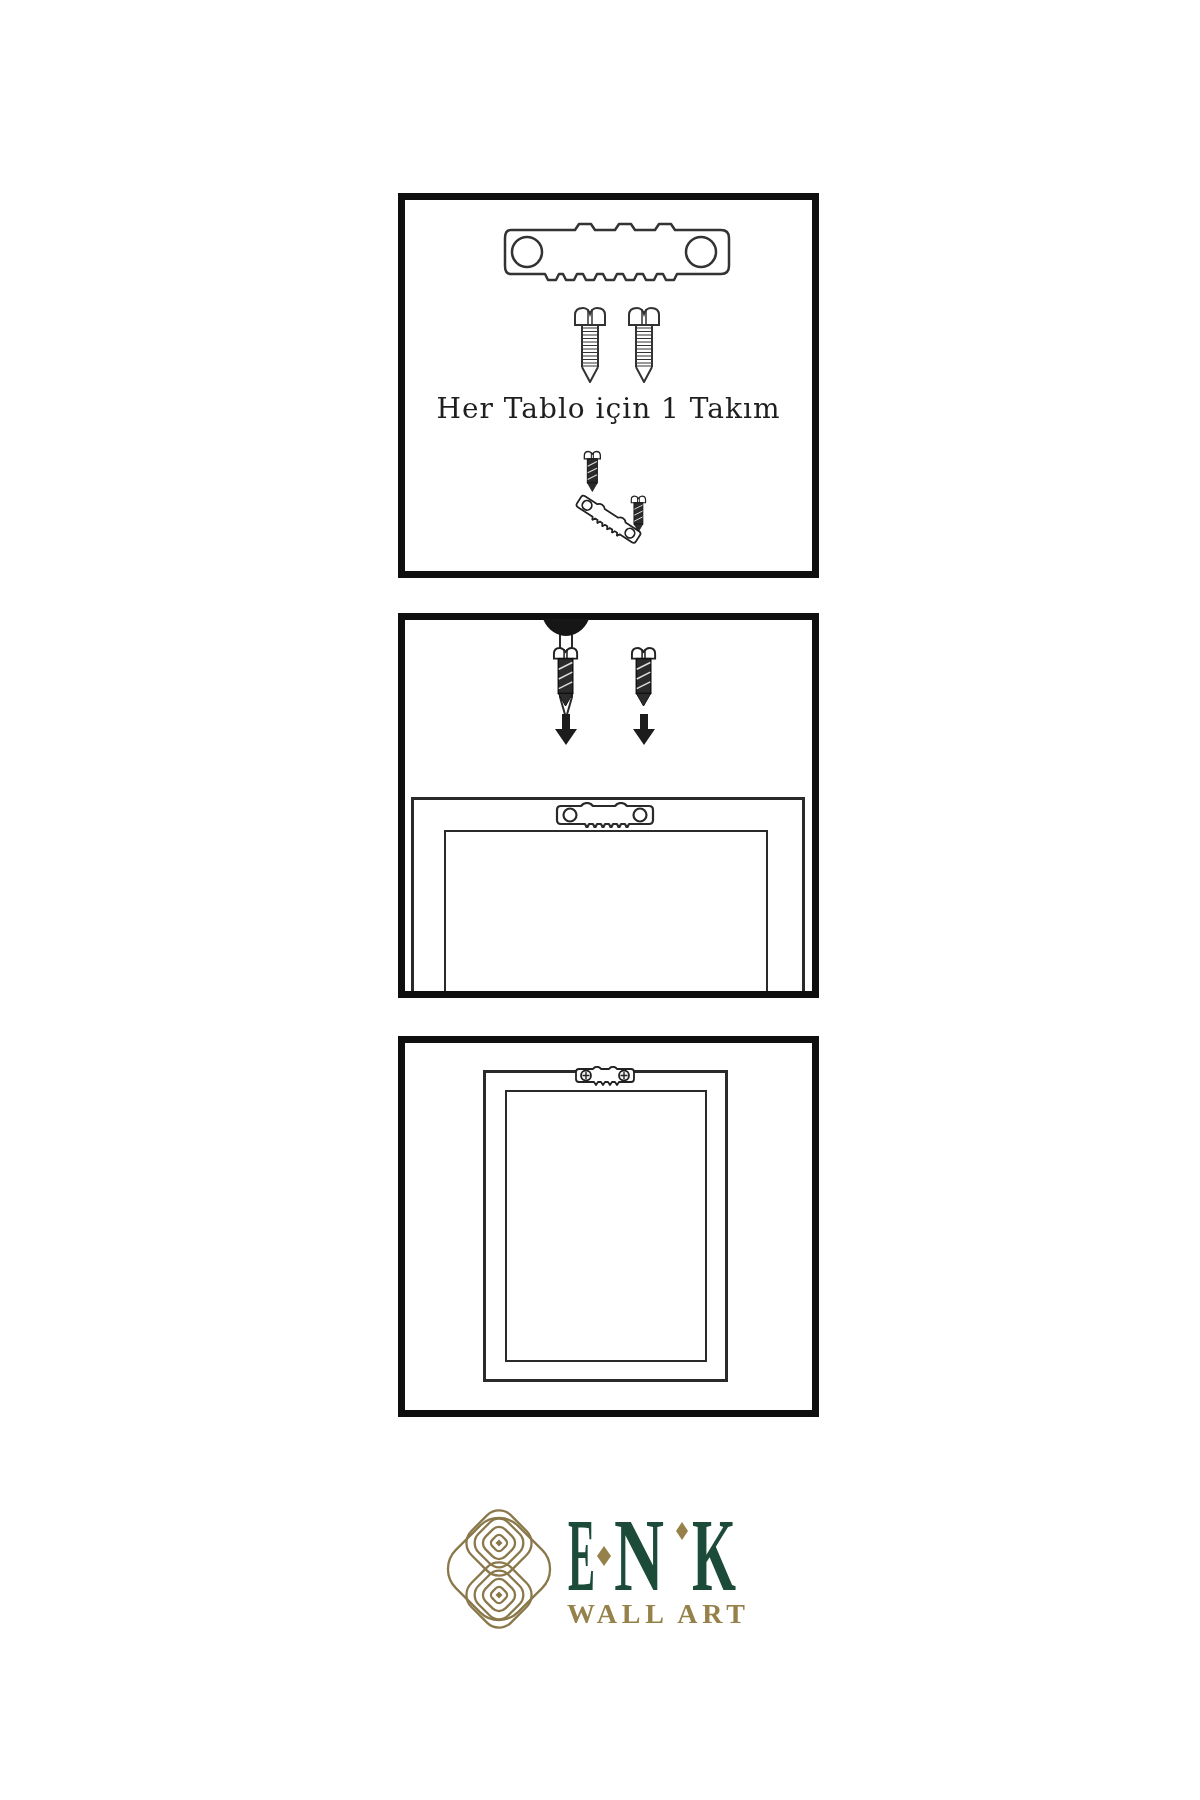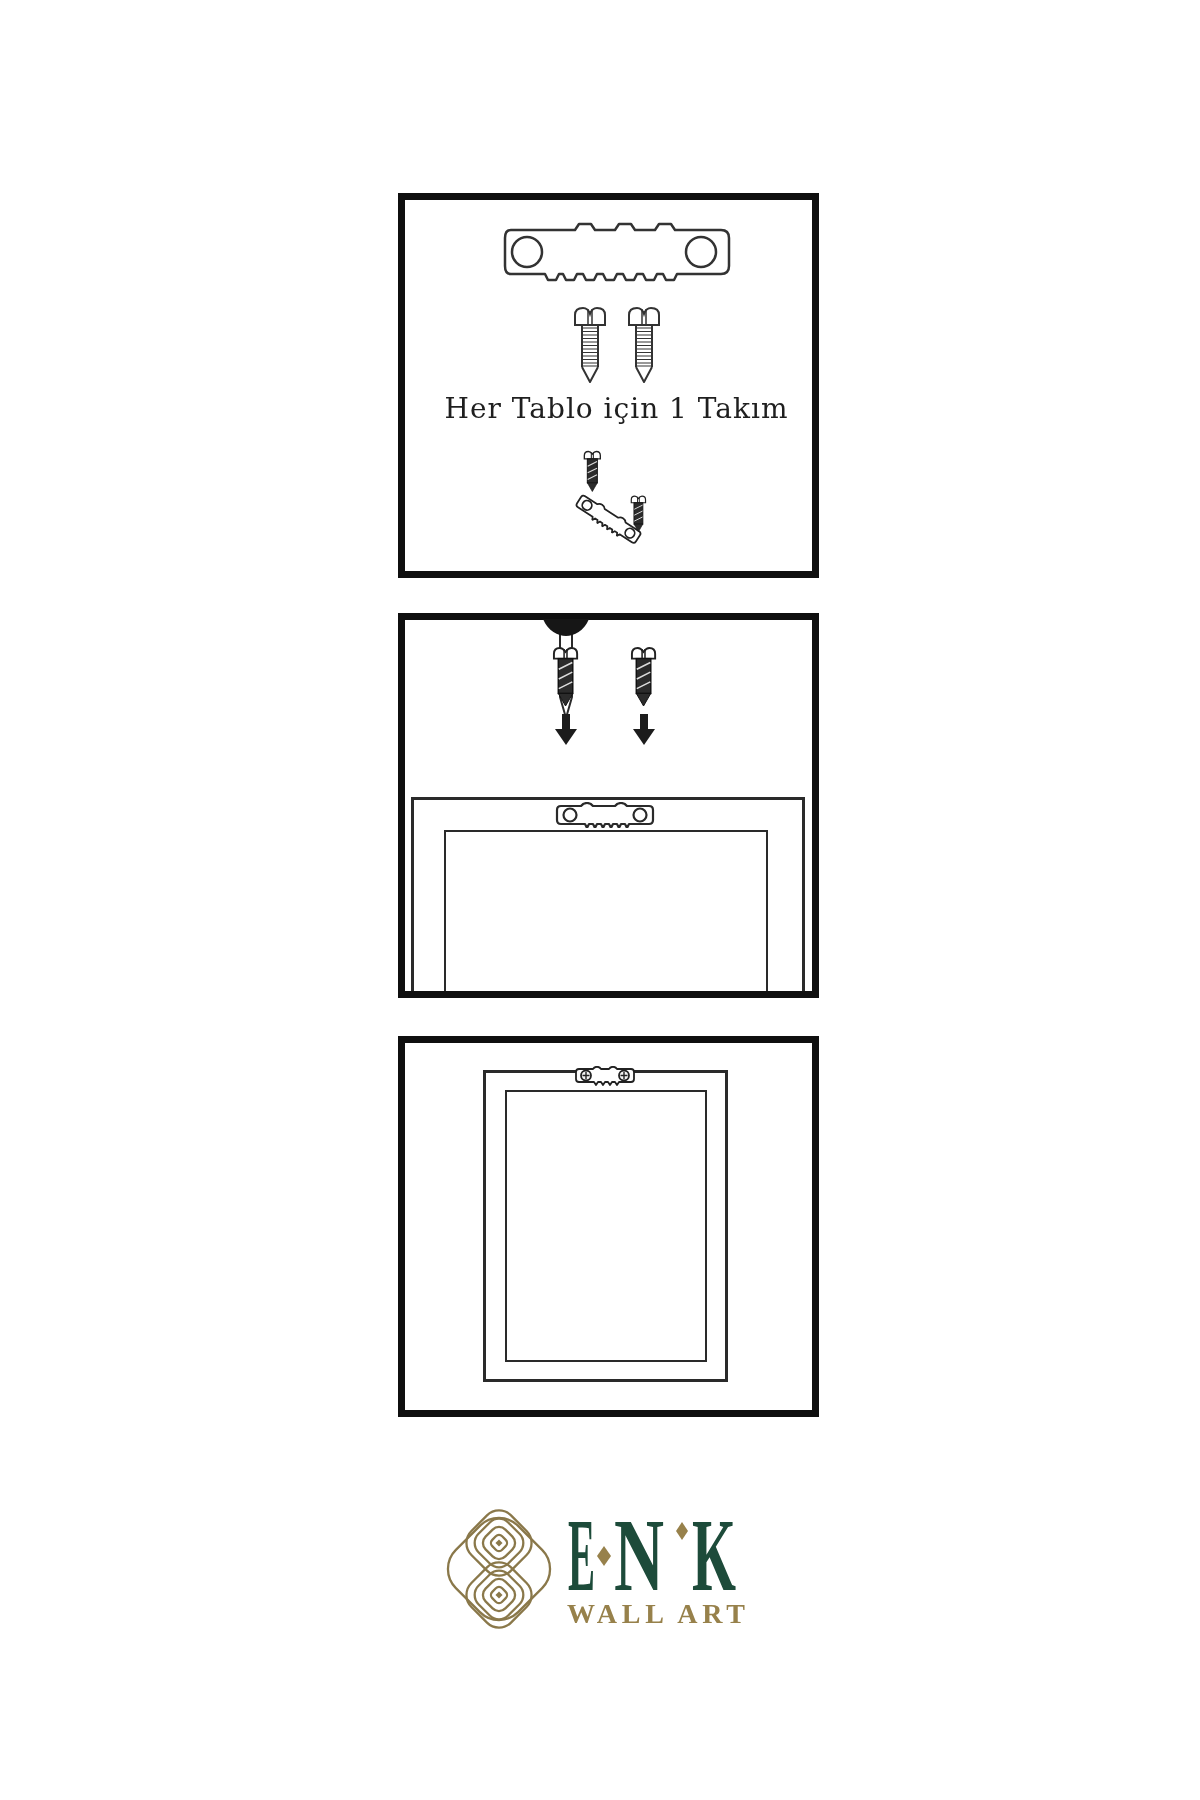--- a/index.html
+++ b/index.html
@@ -3,21 +3,21 @@
 <meta charset="utf-8">
 <style>
   html,body{margin:0;padding:0;background:#ffffff;}
   body{width:1200px;height:1800px;font-family:"Liberation Sans",sans-serif;}
   .page{position:relative;width:1200px;height:1800px;background:#ffffff;overflow:hidden;}
   .panel{position:absolute;left:398px;width:421px;background:#ffffff;border:7px solid #0f0f0f;box-sizing:border-box;}
   .p1{top:193px;height:385px;}
   .p2{top:613px;height:385px;}
   .p3{top:1036px;height:381px;}
   .abs{position:absolute;}
-  .caption{position:absolute;left:8px;top:192px;width:100%;text-align:center;
+  .caption{position:absolute;left:0;top:192px;width:100%;text-align:center;
            font-family:"DejaVu Serif",serif;font-weight:400;font-size:28px;
            letter-spacing:1px;color:#1f1f1f;}
   .frame-open{position:absolute;border:3px solid #2a2a2a;border-bottom:none;bottom:0;}
   .frame-open.thin{border-width:2px;}
   .frame-closed{position:absolute;border:3px solid #2a2a2a;box-sizing:border-box;}
   .frame-closed.thin{border-width:2px;}
   svg{display:block;}
   .logo{position:absolute;}
 </style>
 </head>

